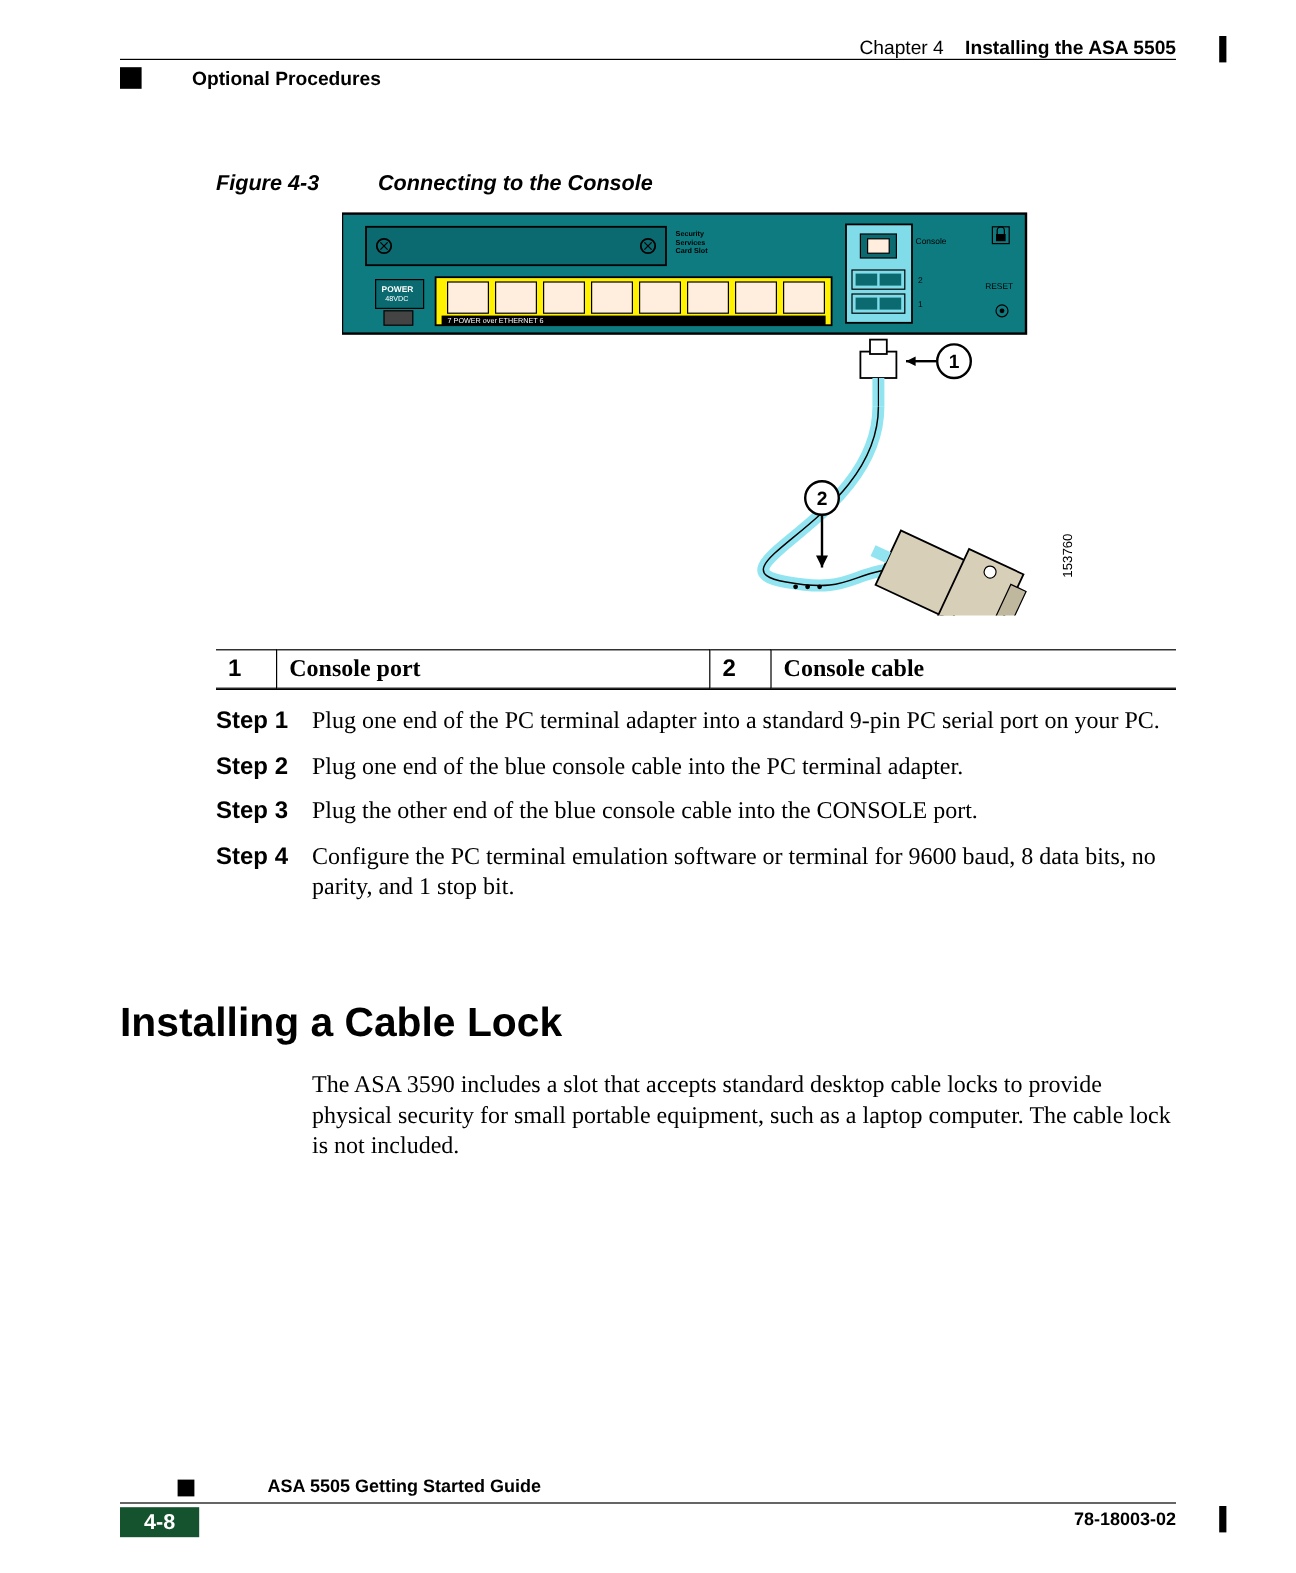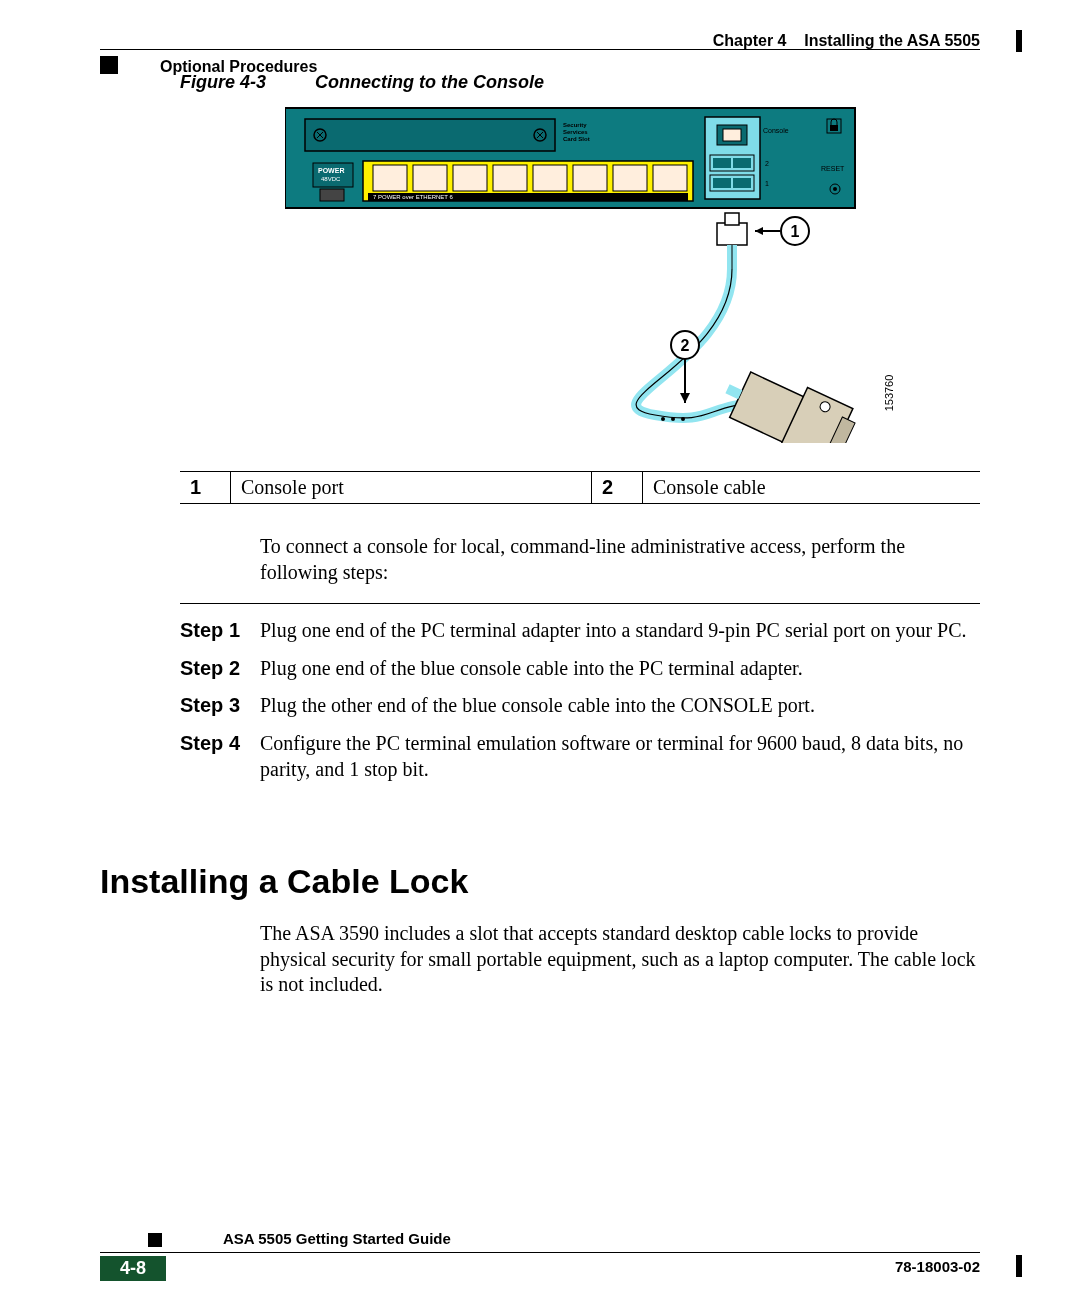--- a/index.html
+++ b/index.html
@@ -22,21 +22,21 @@
     height: 40px;
     position: relative;
   }
   .rh-right {
     position: absolute;
     right: 0;
     top: 0;
     font-size: 16px;
     font-weight: bold;
   }
-  .rh-right .chap-label { font-weight: bold; }
+  .rh-right .chap-label { font-weight: normal; }
   .rh-right-bar {
     position: absolute;
     right: -42px;
     top: -2px;
     width: 6px;
     height: 22px;
     background: #000;
   }
   .rh-left {
     position: absolute;
@@ -54,21 +54,21 @@
     height: 18px;
     background: #000;
   }
   .rh-rule {
     position: absolute;
     left: 0;
     right: 0;
     top: 17px;
     border-top: 1px solid #000;
   }
-  .content { }
+  .content { margin-top: 70px; }
   .fig-caption {
     font-family: Arial, Helvetica, sans-serif;
     font-style: italic;
     font-weight: bold;
     font-size: 18px;
     margin: 0 0 10px 80px;
   }
   .fig-caption .fignum { display:inline-block; width:130px; }
   .figure-holder {
     margin: 0 0 28px 185px;
@@ -80,20 +80,21 @@
   .legend-table {
     margin-left: 80px;
     width: 800px;
     border-collapse: collapse;
     font-size: 20px;
   }
   .legend-table td {
     border: 1px solid #000;
     padding: 4px 10px;
     vertical-align: middle;
+    font-weight: bold;
   }
   .legend-table td.num {
     font-family: Arial, Helvetica, sans-serif;
     font-weight: bold;
     width: 30px;
     text-align: left;
     border-left: none;
   }
   .intro {
     margin: 30px 0 18px 160px;
@@ -293,21 +294,20 @@
       <tbody>
           <tr>
         <td class="num">1</td>
         <td style="width:340px">Console port</td>
         <td class="num">2</td>
         <td style="border-right:none">Console cable</td>
       </tr>
     </tbody>
       </table>
 
-    <p class="intro">To connect a console for local, command-line administrative access, perform the following steps:</p>
     <hr class="step-rule">
 
     <div class="steps">
       <div class="step-row">
         <div class="step-label">Step 1</div>
         <div class="step-text">Plug one end of the PC terminal adapter into a standard 9-pin PC serial port on your PC.</div>
       </div>
       <div class="step-row">
         <div class="step-label">Step 2</div>
         <div class="step-text">Plug one end of the blue console cable into the PC terminal adapter.</div>

